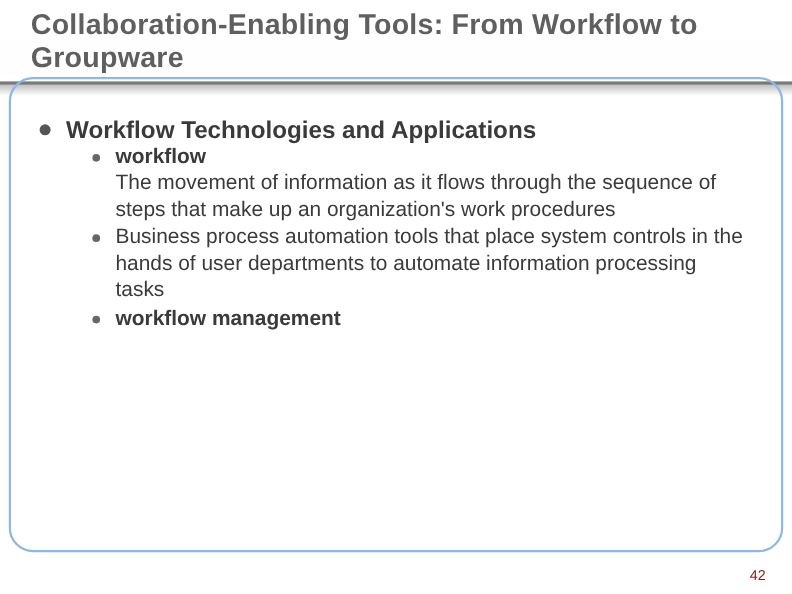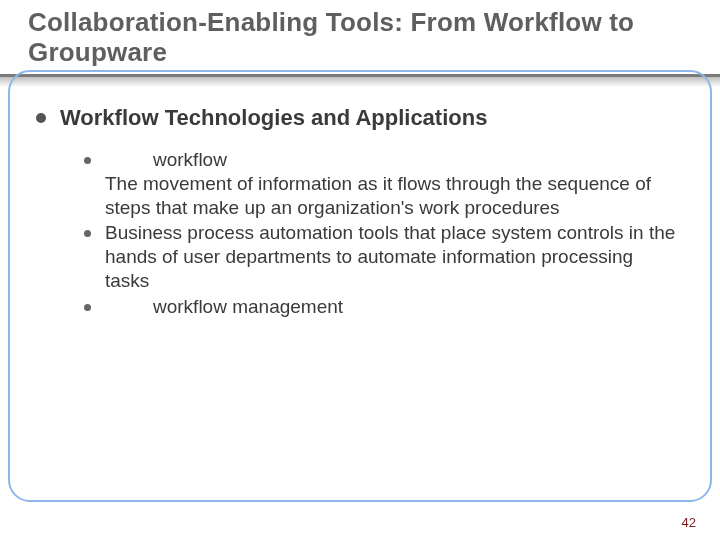--- a/index.html
+++ b/index.html
@@ -47,21 +47,21 @@
     width: 100%;
   }
   .content {
     position: relative;
     z-index: 2;
     padding: 18px 40px 0 36px;
   }
   .l1 {
     display: flex;
     align-items: flex-start;
-    margin-bottom: 17px;
+    margin-bottom: 0;
   }
   .l1-bullet {
     width: 10px;
     height: 10px;
     border-radius: 50%;
     background: #555;
     margin-top: 8px;
     margin-right: 14px;
     flex-shrink: 0;
   }
@@ -87,23 +87,22 @@
     margin-top: 9px;
     margin-right: 14px;
     flex-shrink: 0;
   }
   .l2-body {
     font-size: 19px;
     color: #3a3a3a;
     line-height: 1.25;
   }
   .l2-term {
-    font-weight: normal;
+    font-weight: bold;
     display: block;
-    margin-left: 48px;
   }
   .l2-def {
     display: block;
   }
   .page-num {
     position: absolute;
     bottom: 10px;
     right: 24px;
     font-size: 13px;
     color: #7f1d1d;

